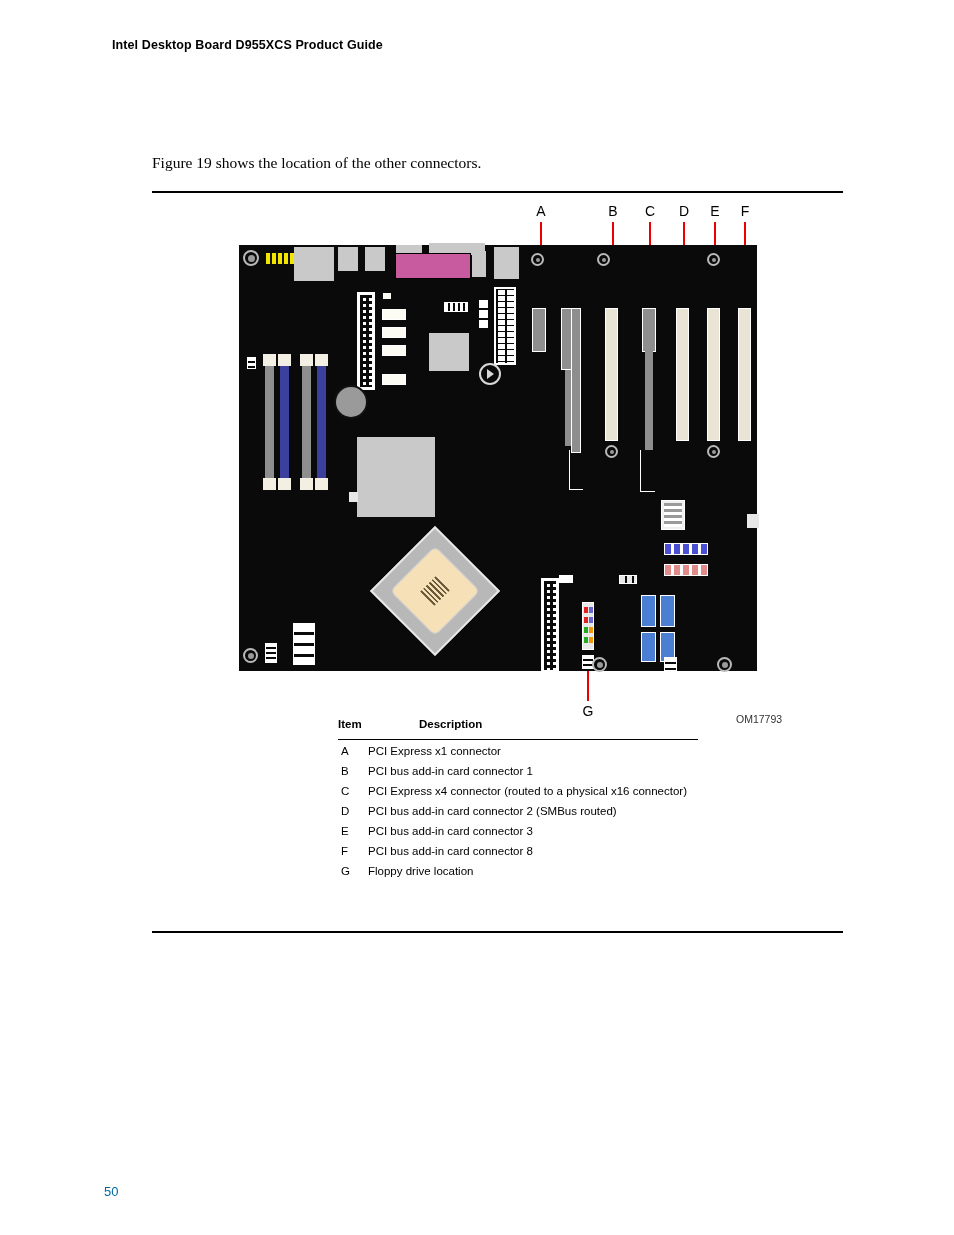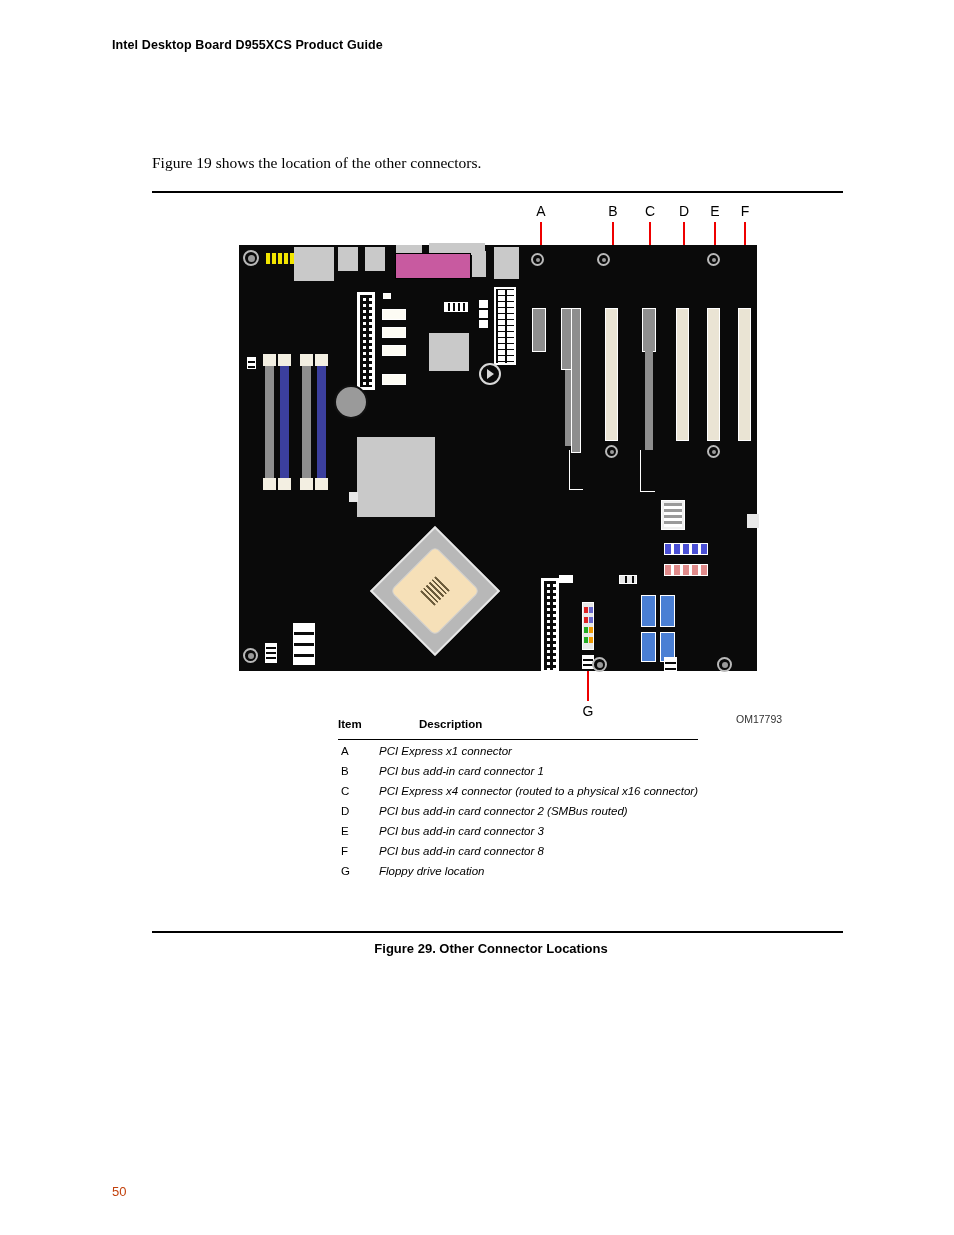--- a/index.html
+++ b/index.html
@@ -73,31 +73,31 @@
   }
 
   
   .tbl { position:absolute; left:338px; top:718px; width:360px; }
   .tbl .hdr { font-size:11.5px; font-weight:bold; color:#000; position:relative; height:18px;}
   .tbl .hdr .c1 { position:absolute; left:0; }
   .tbl .hdr .c2 { position:absolute; left:45px;padding-left:36px; }
   .tbl .hrule { height:1.3px; background:#000; margin-top:3px; margin-bottom:4px; }
   .trow { position:relative; font-size:11.5px; color:#000; margin-bottom:6px; line-height:14px; }
   .trow .c1 { position:absolute; left:3px; top:0; }
-  .trow .c2 { margin-left:41px; display:block;font-style:italic; }
+  .trow .c2 { margin-left:30px; display:block; }
 
   .fig-caption {
     position:absolute; left:0; top:941px; width:954px;
     text-align:center; font-size:13px; font-weight:bold; color:#000;
   }
   .caption-inner { display:inline-block; transform:translateX(14px); }
 
   .page-num {
-    position:absolute; left:112px; top:1184px;
-    font-size:13px; color:#c2410c;
+    position:absolute; left:104px; top:1184px;
+    font-size:13px; color:#0369a1;
   }
 </style>
 </head>
 <body>
 
 <div class="page">
 
   <div class="running-head">Intel Desktop Board D955XCS Product Guide</div>
 
 
@@ -318,19 +318,16 @@
     <div class="trow">
       <span class="c1">F</span>
       <span class="c2">PCI bus add-in card connector 8</span>
     </div>
     <div class="trow">
       <span class="c1">G</span>
       <span class="c2">Floppy drive location</span>
     </div>
   </div>
 
-  <div class="fig-caption">
-    <span class="caption-inner">Figure 29.  Other Connector Locations</span>
-  </div>
 
   <div class="page-num">50</div>
 
 </div>
 
 </body></html>

